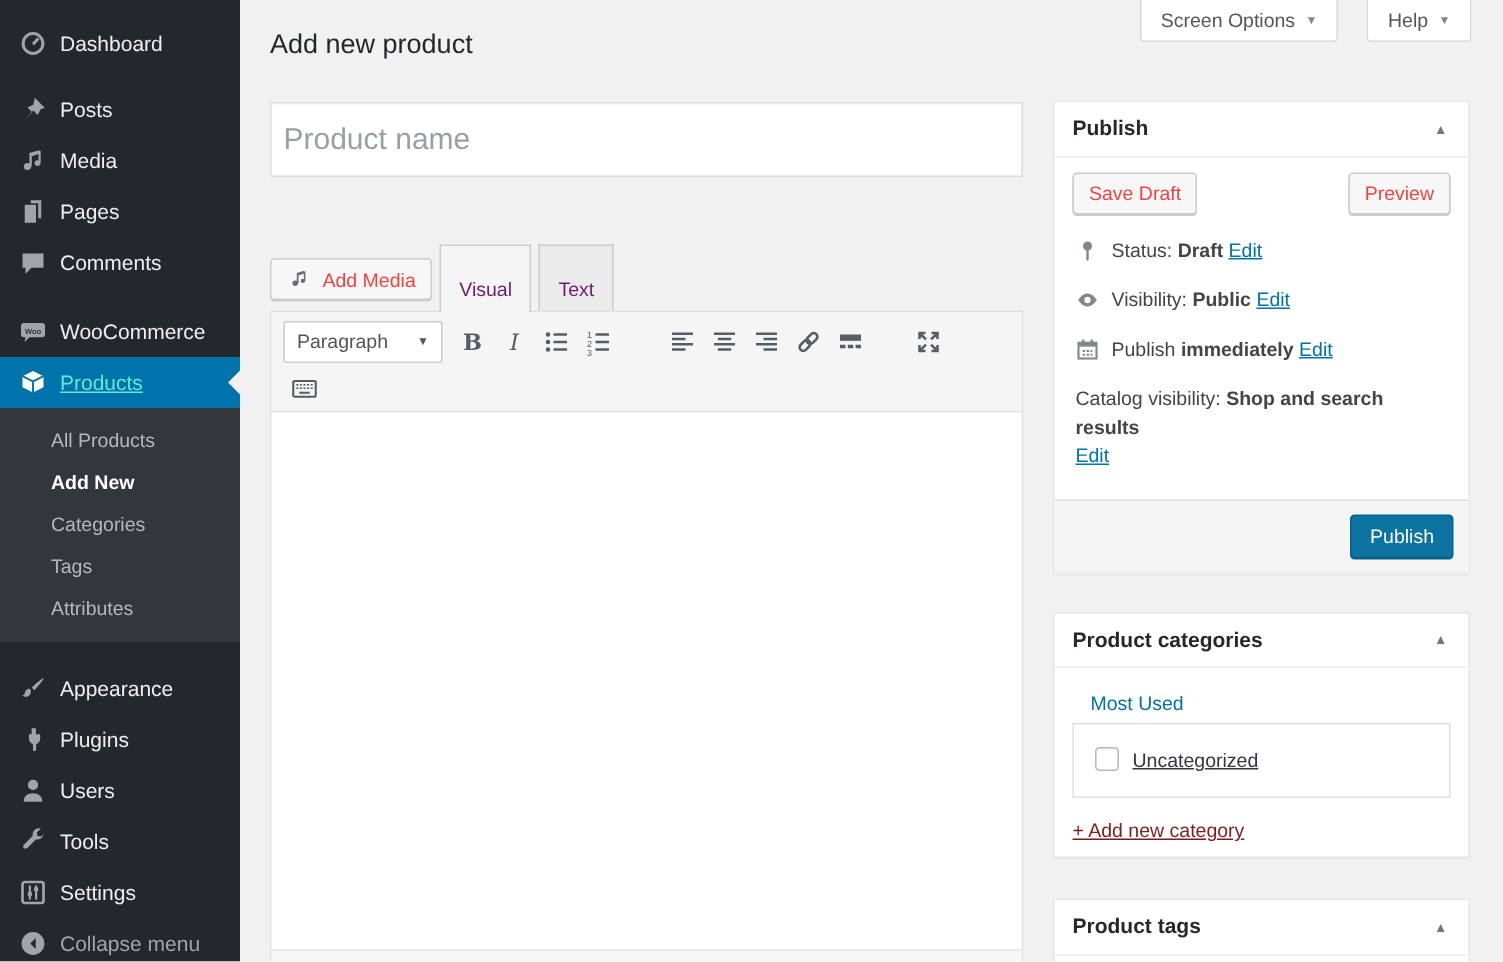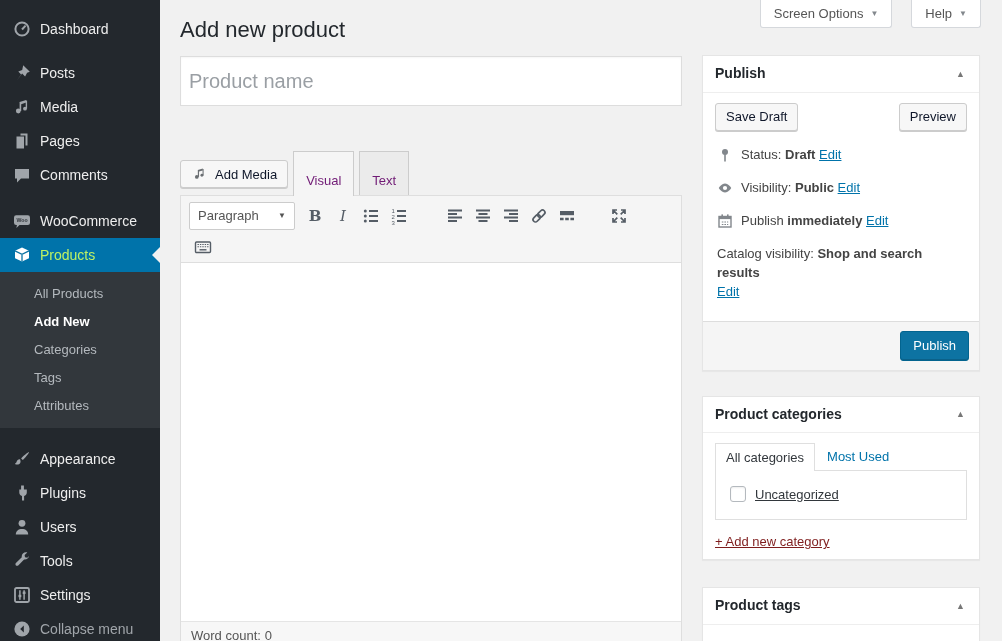--- a/index.html
+++ b/index.html
@@ -8,50 +8,50 @@
 
   
   .sidebar { width:160px; min-width:160px; background:#23282d; color:#eee; display:flex; flex-direction:column; height:641px; }
   .menu { list-style:none; padding-top:12px; }
   .mi { height:34px; display:flex; align-items:center; padding:0 12px; font-size:14px; color:#eee; cursor:pointer; position:relative; }
   .mi .ico { width:20px; height:20px; margin-right:8px; color:#a0a5aa; display:flex; align-items:center; justify-content:center; flex-shrink:0; }
   .mi .ico svg { width:20px; height:20px; }
   .gap-sm { margin-top:10px; }
   .gap-md { margin-top:12px; }
   .gap-lg { margin-top:14px; }
-  .mi.active { background:#0073aa; color:#bef264; }
+  .mi.active { background:#0073aa; color:#5eead4;text-decoration:underline; }
   .mi.active .ico { color:#fff; }
   .mi.active .notch { position:absolute; right:0; top:50%; margin-top:-8px; width:0; height:0;
     border-top:8px solid transparent; border-bottom:8px solid transparent; border-right:8px solid #f1f1f1; }
   .submenu { list-style:none; background:#32373c; padding:8px 0; }
   .smi { display:block; padding:6px 12px 6px 34px; font-size:13px; color:#b4b9be; cursor:pointer; line-height:16px; }
   .smi.current { color:#fff; font-weight:bold; }
   .collapse-item { margin-top:auto; }
 
   
   .content { flex:1; position:relative; padding:0 22px 0 20px; }
   .top-tabs { position:absolute; top:0; right:21px; display:flex; gap:19px; }
   .top-tab { background:#fff; border:1px solid #d5d8dc; border-top:none; border-radius:0 0 3px 3px; height:28px;
     padding:0 13px; display:flex; align-items:center; gap:7px; color:#555; font-size:13px; cursor:pointer; }
   .caret { font-size:8px; color:#82878c; }
-  h1.page-title { font-size:22px; font-weight:400; color:#23282d; line-height:29px; margin:15px 0 12px; }
+  h1.page-title { font-size:18px; font-weight:400; color:#23282d; line-height:29px; margin:15px 0 24px; }
 
   .columns { display:flex; gap:20px; align-items:flex-start; }
   .main-col { width:502px; min-width:502px; }
   .side-col { width:278px; min-width:278px; }
 
   
   .title-input { width:100%; height:50px; border:1px solid #ddd; background:#fff; padding:3px 8px;
     font-size:20px; font-family:"Liberation Sans", sans-serif; color:#32373c; outline:none; box-shadow:inset 0 1px 2px rgba(0,0,0,.04); }
   .title-input::placeholder { color:#9a9fa4; opacity:1; }
 
   
   .media-row { margin-top:54px; height:35px; display:flex; justify-content:flex-start; align-items:flex-start; position:relative; }
   .btn { display:inline-flex; align-items:center; gap:6px; background:#f7f7f7; border:1px solid #ccc; border-radius:3px;
-    color:#0f172a; font-size:13px; height:28px; padding:0 10px; cursor:pointer; box-shadow:0 1px 0 #ccc; font-family:"Liberation Sans", sans-serif; }
+    color:#ef4444; font-size:13px; height:28px; padding:0 10px; cursor:pointer; box-shadow:0 1px 0 #ccc; font-family:"Liberation Sans", sans-serif; }
   .editor-tabs { display:flex; align-items:flex-end; height:35px; }
   .ed-tab { border:1px solid #ccc; border-bottom:none; background:#ebebeb; color:#701a75; font-size:13px;
     padding:21px 12px 7px; cursor:pointer; margin-left:5px; }
   .ed-tab.active { background:#f5f5f5; padding-bottom:8px; position:relative; z-index:2; margin-bottom:-1px; }
   .editor-box { border:1px solid #dedede; background:#fff; }
   .mce-toolbar { background:#f5f5f5; border-bottom:1px solid #dedede; padding:3px 4px 0; }
   .tb-row { display:flex; align-items:center; height:33px; }
   .tb-row2 { height:30px; }
   .para-select { width:106px; height:28px; background:#fff; border:1px solid #ccc; border-radius:2px; margin:0 6px 0 4px;
     display:flex; align-items:center; justify-content:space-between; padding:0 8px; color:#555; cursor:pointer; }
@@ -411,21 +411,20 @@
         </div>
       </div>
 
       <div class="postbox pb-cats">
         <div class="pb-head">
           <span class="pb-title">Product categories</span>
           <span class="toggle">▲</span>
         </div>
         <div class="pb-body">
           <div class="cat-tabs">
-            <div class="cat-tab">All categories</div>
             <div class="cat-tab-link">Most Used</div>
           </div>
           <div class="cat-box">
             <label class="cat-item">
               <input type="checkbox" class="checkbox" style="">
               <span>Uncategorized</span>
             </label>
           </div>
           <span class="add-cat">+ Add new category</span>
         </div>

